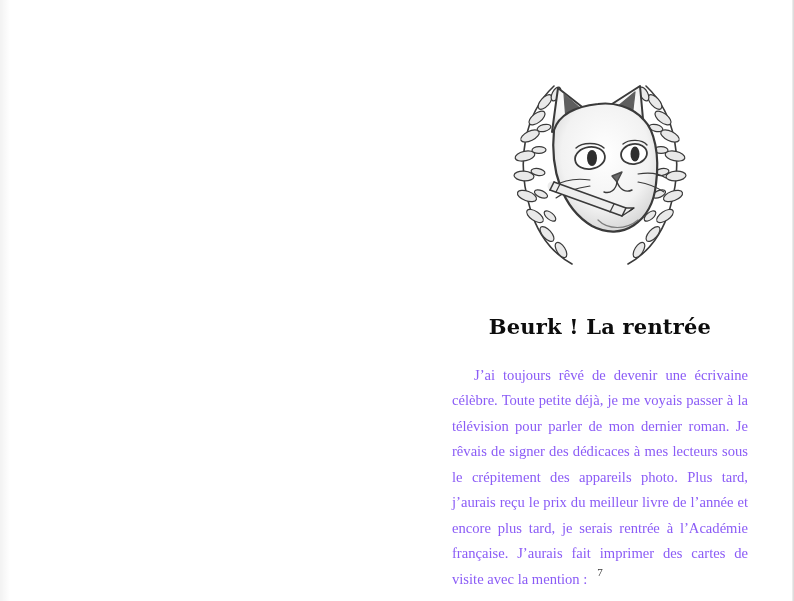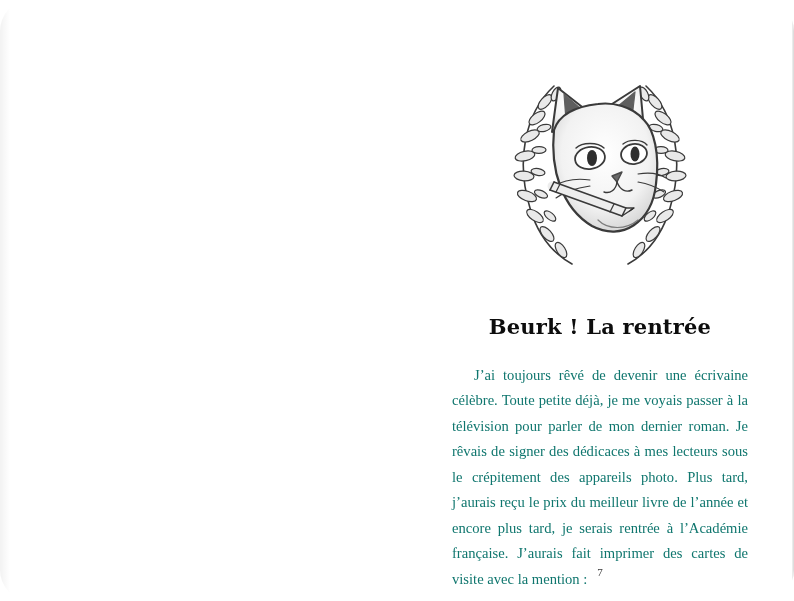--- a/index.html
+++ b/index.html
@@ -8,21 +8,20 @@
     background: #ffffff;
   }
   .page {
     position: relative;
     width: 794px;
     height: 601px;
     background: #ffffff;
     overflow: hidden;
     font-family: "Liberation Serif", serif;
     color: #111111;
-    border-radius: 31px;
   }
   
   .content-col {
     position: absolute;
     left: 452px;
     top: 0;
     width: 296px;
     height: 601px;
   }
   .illustration {
@@ -52,21 +51,21 @@
   .body-text {
     position: absolute;
     left: 0;
     top: 348px;
     width: 296px;
     font-family: "Liberation Serif", serif;
     font-size: 14.6px;
     line-height: 25.5px;
     text-align: justify;
     text-indent: 22px;
-    color: #0f766e;
+    color: #8b5cf6;
     hyphens: manual;
   }
   .folio {
     position: absolute;
     left: 0;
     top: 566px;
     width: 296px;
     text-align: center;
     font-family: "Liberation Serif", serif;
     font-size: 11px;

